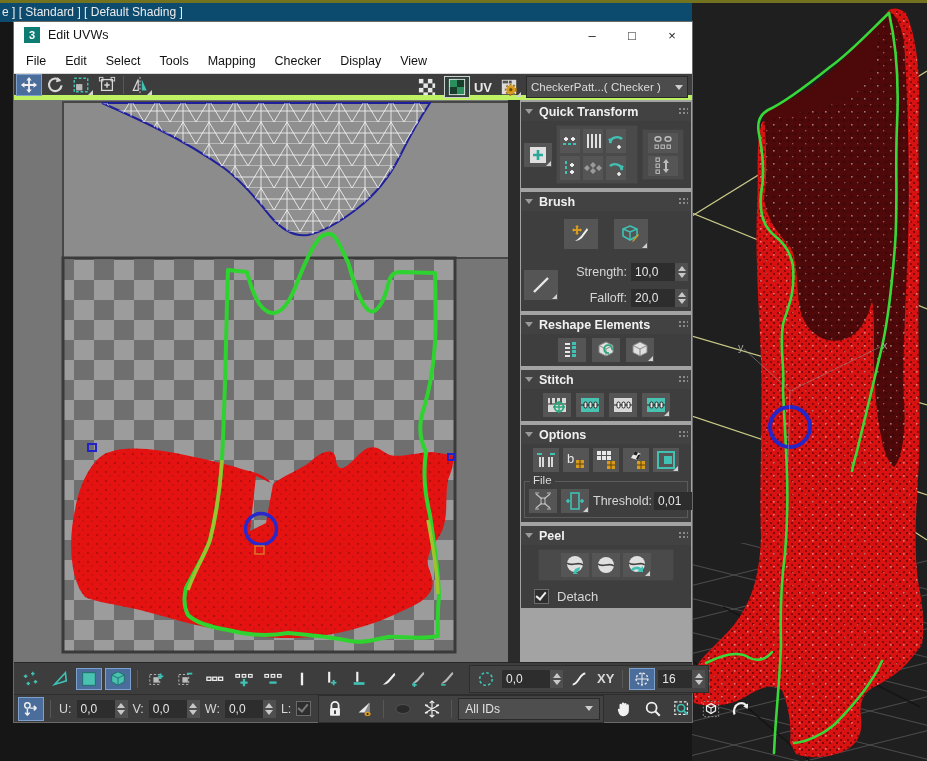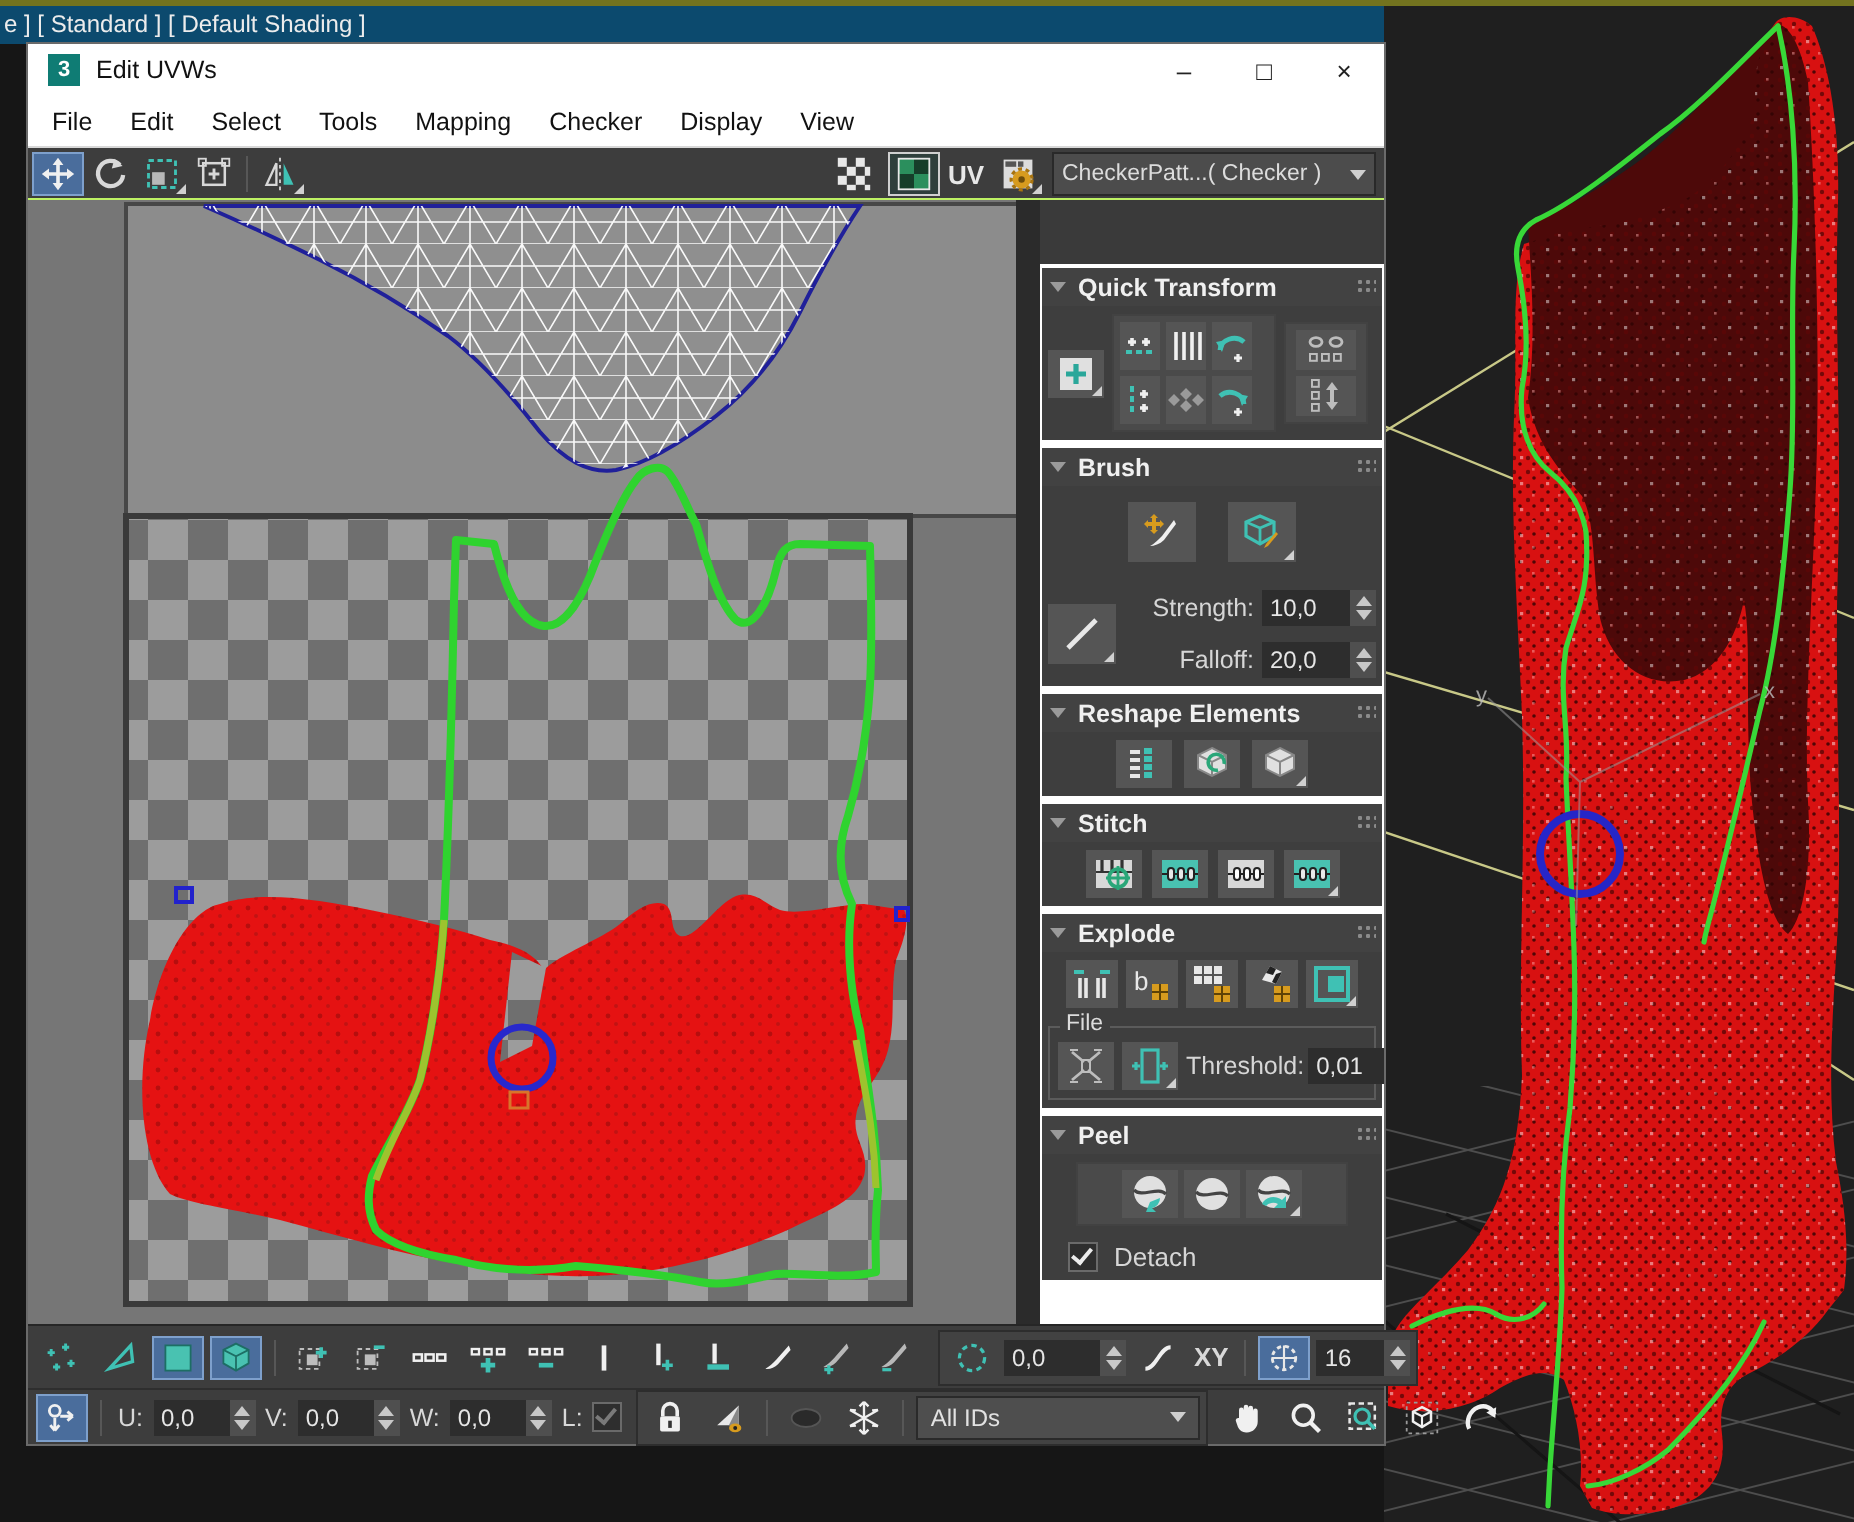--- a/index.html
+++ b/index.html
@@ -18,36 +18,36 @@
   .logo{width:16px;height:16px;margin:0 8px 0 10px;background:#0f7c74;color:#fff;font-size:11px;font-weight:bold;
         display:flex;align-items:center;justify-content:center;}
   .wtitle{font-size:12.5px;color:#111;}
   .wctrl{position:absolute;top:0;height:26px;width:40px;display:flex;align-items:center;justify-content:center;
          color:#222;font-size:13px;}
   .wmin{right:80px}.wmax{right:40px}.wclose{right:0}
   .menu{position:absolute;left:0;top:26px;width:678px;height:26px;background:#ffffff;display:flex;align-items:center;
         gap:19px;padding-left:12px;box-sizing:border-box;border-bottom:1px solid #d8d8d8;}
   .menu span{font-size:12.5px;color:#111;}
   
-  .ttool{position:absolute;left:0;top:52px;width:678px;height:26px;background:#3d3d3d;border-bottom:1px solid #bef264;
+  .ttool{position:absolute;left:0;top:52px;width:678px;height:26px;background:#3d3d3d;border-bottom:5px solid #bef264;
          box-sizing:border-box;display:flex;align-items:center;padding:0 2px;}
   .ibtn{position:relative;width:26px;height:22px;display:flex;align-items:center;justify-content:center;flex:none;}
   .ibtn.act{background:#4a6d9c;box-shadow:inset 0 0 0 1px #7ea0cc;}
   .ibtn svg{width:18px;height:18px;}
   .sep{width:1px;height:18px;background:#575757;margin:0 3px;flex:none;}
   .tright{position:absolute;right:4px;top:2px;display:flex;align-items:center;gap:4px;}
   .uvlbl{color:#e8e8e8;font-size:13px;font-weight:bold;}
   .drop{height:20px;background:#4c4c4c;border:1px solid #292929;color:#dcdcdc;font-size:11.5px;
         display:flex;align-items:center;padding:0 4px;gap:6px;}
   .dda{border-left:4px solid transparent;border-right:4px solid transparent;border-top:5px solid #cfcfcf;}
   
   .canvas{position:absolute;left:0;top:78px;width:494px;height:562px;background:#767676;overflow:hidden;}
   .scrollstrip{position:absolute;left:494px;top:78px;width:12px;height:562px;background:#2b2b2b;}
   
-  .panel{position:absolute;left:506px;top:78px;width:172px;height:562px;background:#ffffff;overflow:hidden;margin-top:32px;}
+  .panel{position:absolute;left:506px;top:78px;width:172px;height:562px;background:#a3a3a3;overflow:hidden;}
   .sec{margin:2px 1px 4px 1px;}
   .sech{height:19px;display:flex;align-items:center;background:#424242;color:#f0f0f0;
         font-weight:bold;font-size:12.5px;padding:0 4px;position:relative;}
   .sech .car{border-left:4px solid transparent;border-right:4px solid transparent;border-top:5px solid #9a9a9a;margin-right:6px;}
   .grip{position:absolute;right:3px;top:5px;width:10px;height:9px;
         background-image:radial-gradient(#8a8a8a 1px, transparent 1.2px);background-size:4px 4px;}
   .secb{background:#3e3e3e;padding:4px 3px;}
   .grp{background:#4a4a4a;border:1px solid #424242;padding:3px;display:flex;gap:3px;align-items:center;}
   .pbtn{position:relative;width:28px;height:24px;background:#555555;display:flex;align-items:center;justify-content:center;flex:none;}
   .pbtn svg{width:20px;height:20px;}
@@ -488,21 +488,21 @@
                 <rect x="9" y="7" width="3" height="6" rx="1.5" fill="#e8e8e8" stroke="#222"></rect>
                 <rect x="14" y="7" width="3" height="6" rx="1.5" fill="#e8e8e8" stroke="#222"></rect>
               </svg>
             </div>
         </div>
       </div>
 
       <div class="sec">
         <div class="sech">
             <span class="car"></span>
-            <span>Explode</span>
+            <span>Options</span>
             <span class="grip"></span>
           </div>
         <div class="secb">
           <div style="display:flex;gap:4px;justify-content:center">
             <div class="pbtn" style="width:26px">
                 <svg viewBox="0 0 20 20">
                   <path d="M1 4 H6 M14 4 H19" stroke="#3fc1b4" stroke-width="2"></path>
                   <path d="M4 7 V17 M7 7 V17 M13 7 V17 M16 7 V17" stroke="#e8e8e8" stroke-width="1.8"></path>
                 </svg>
               </div>

